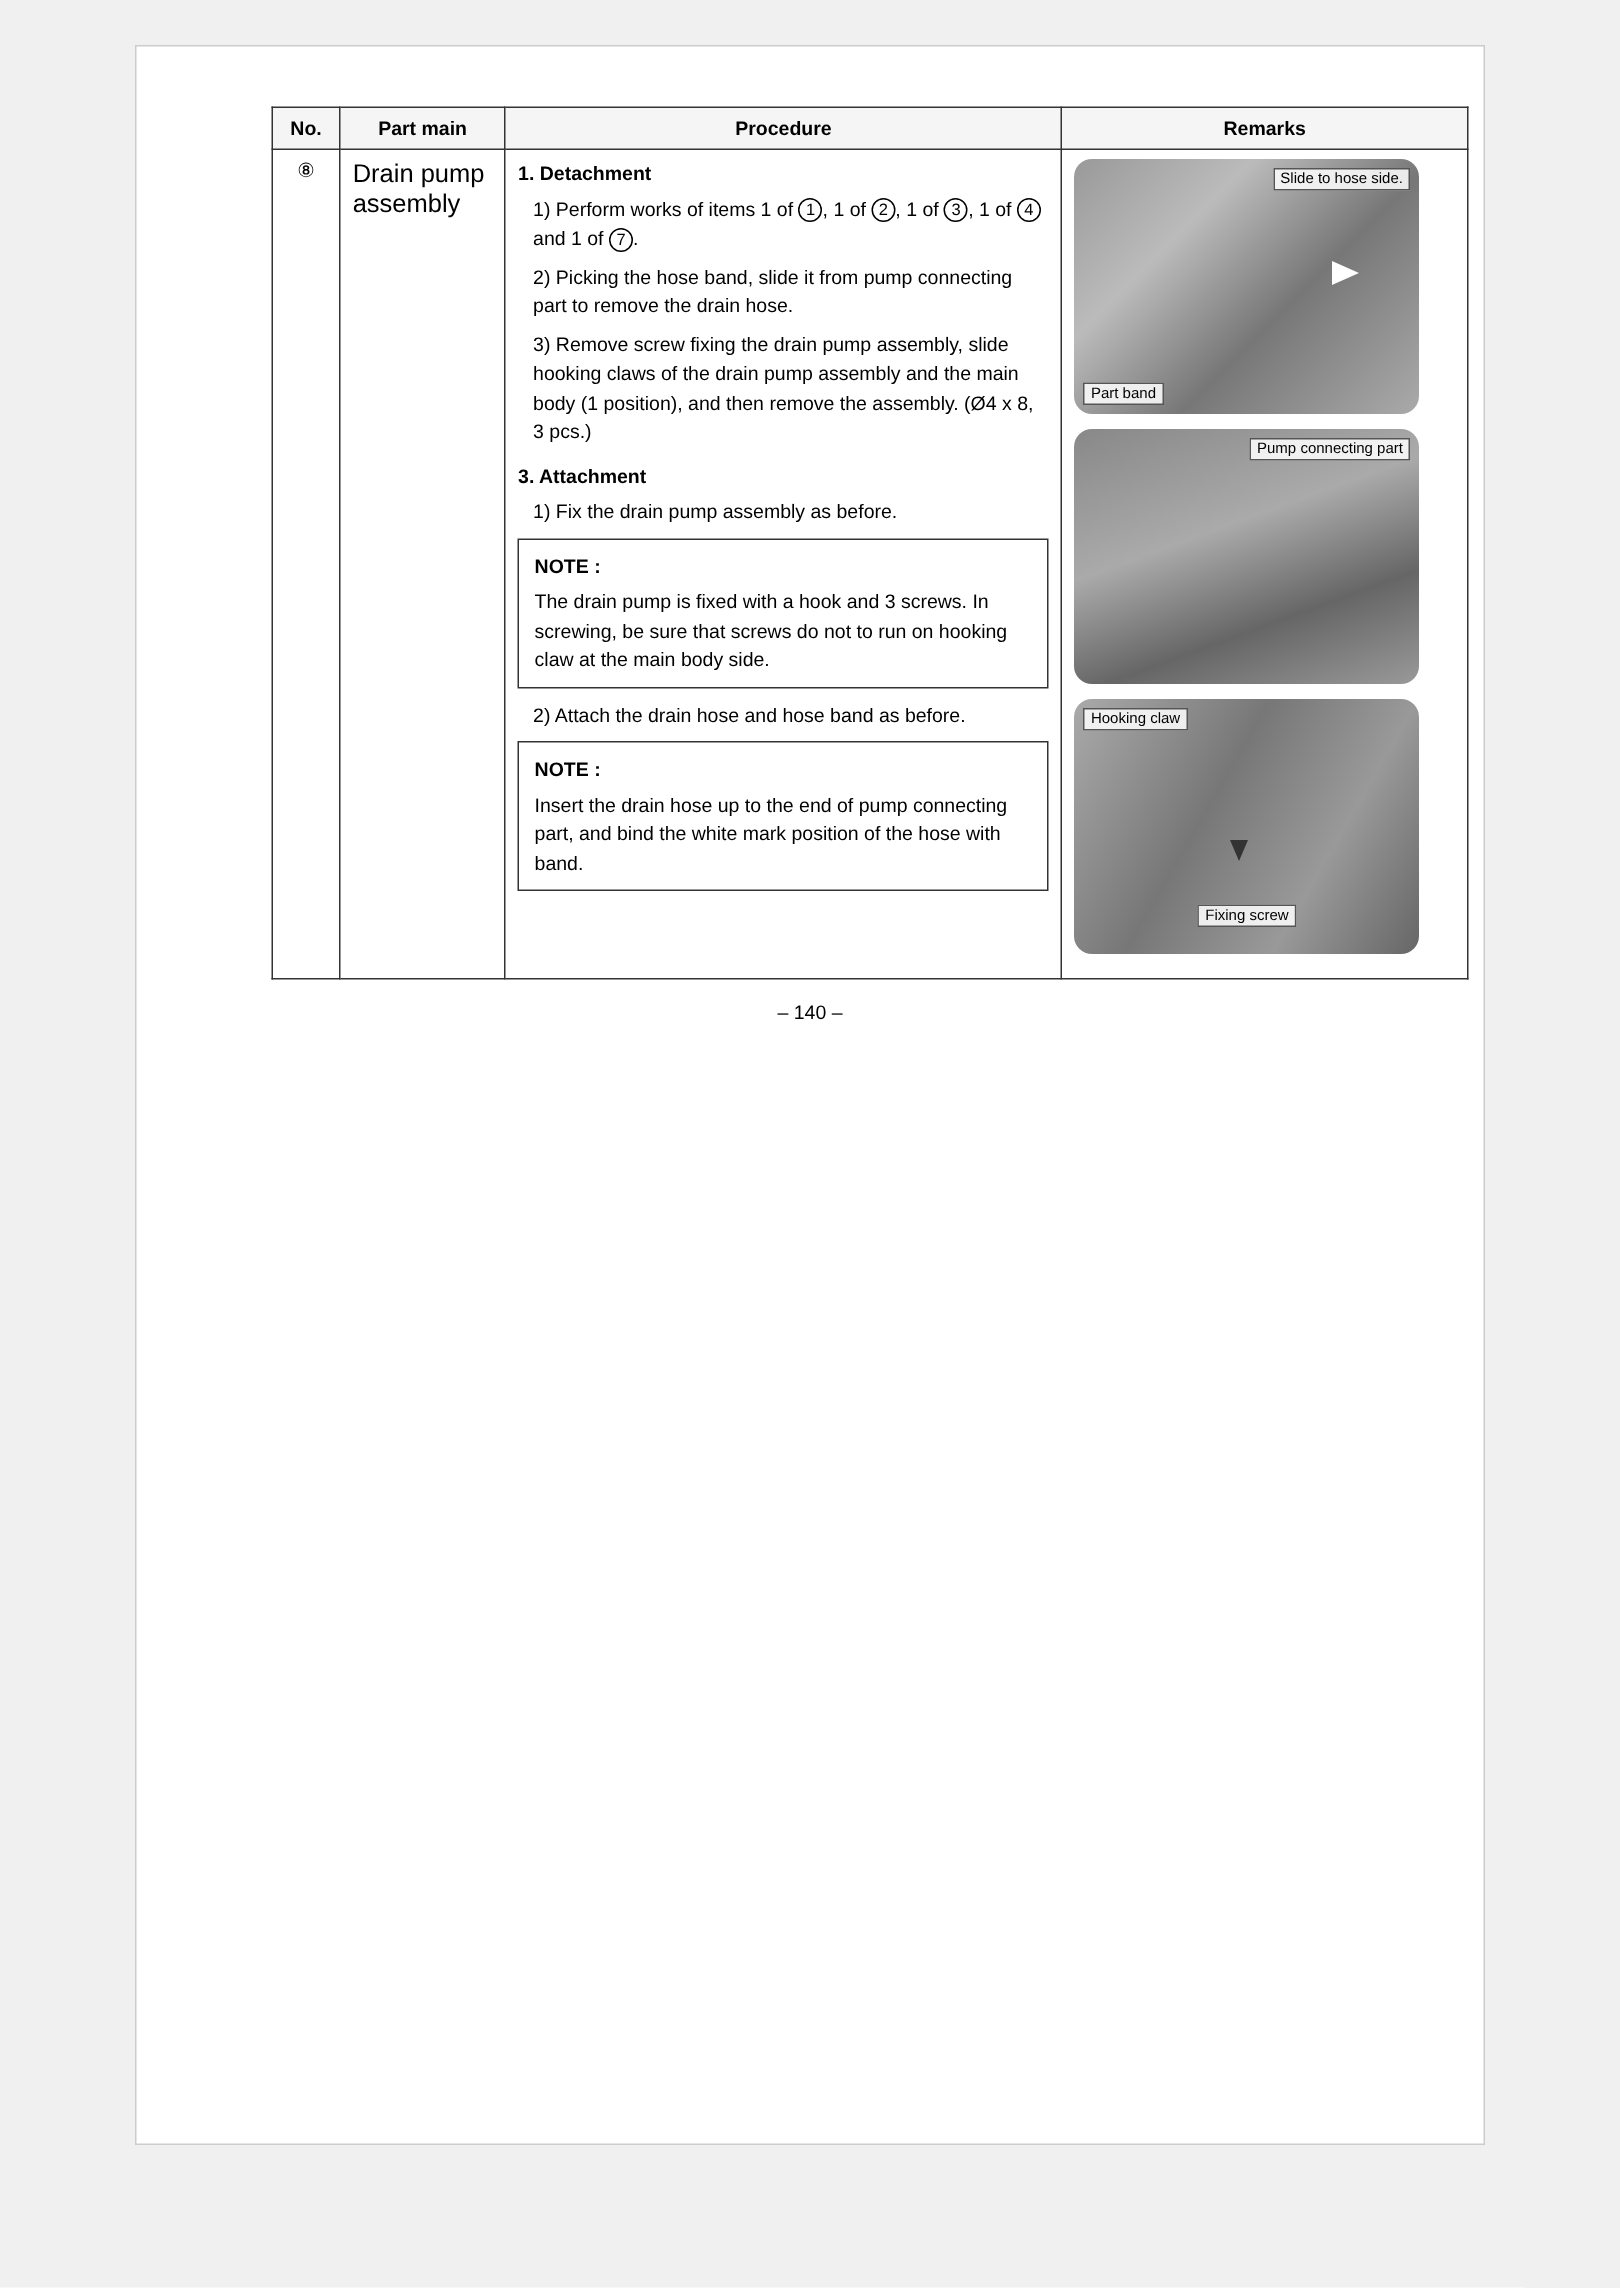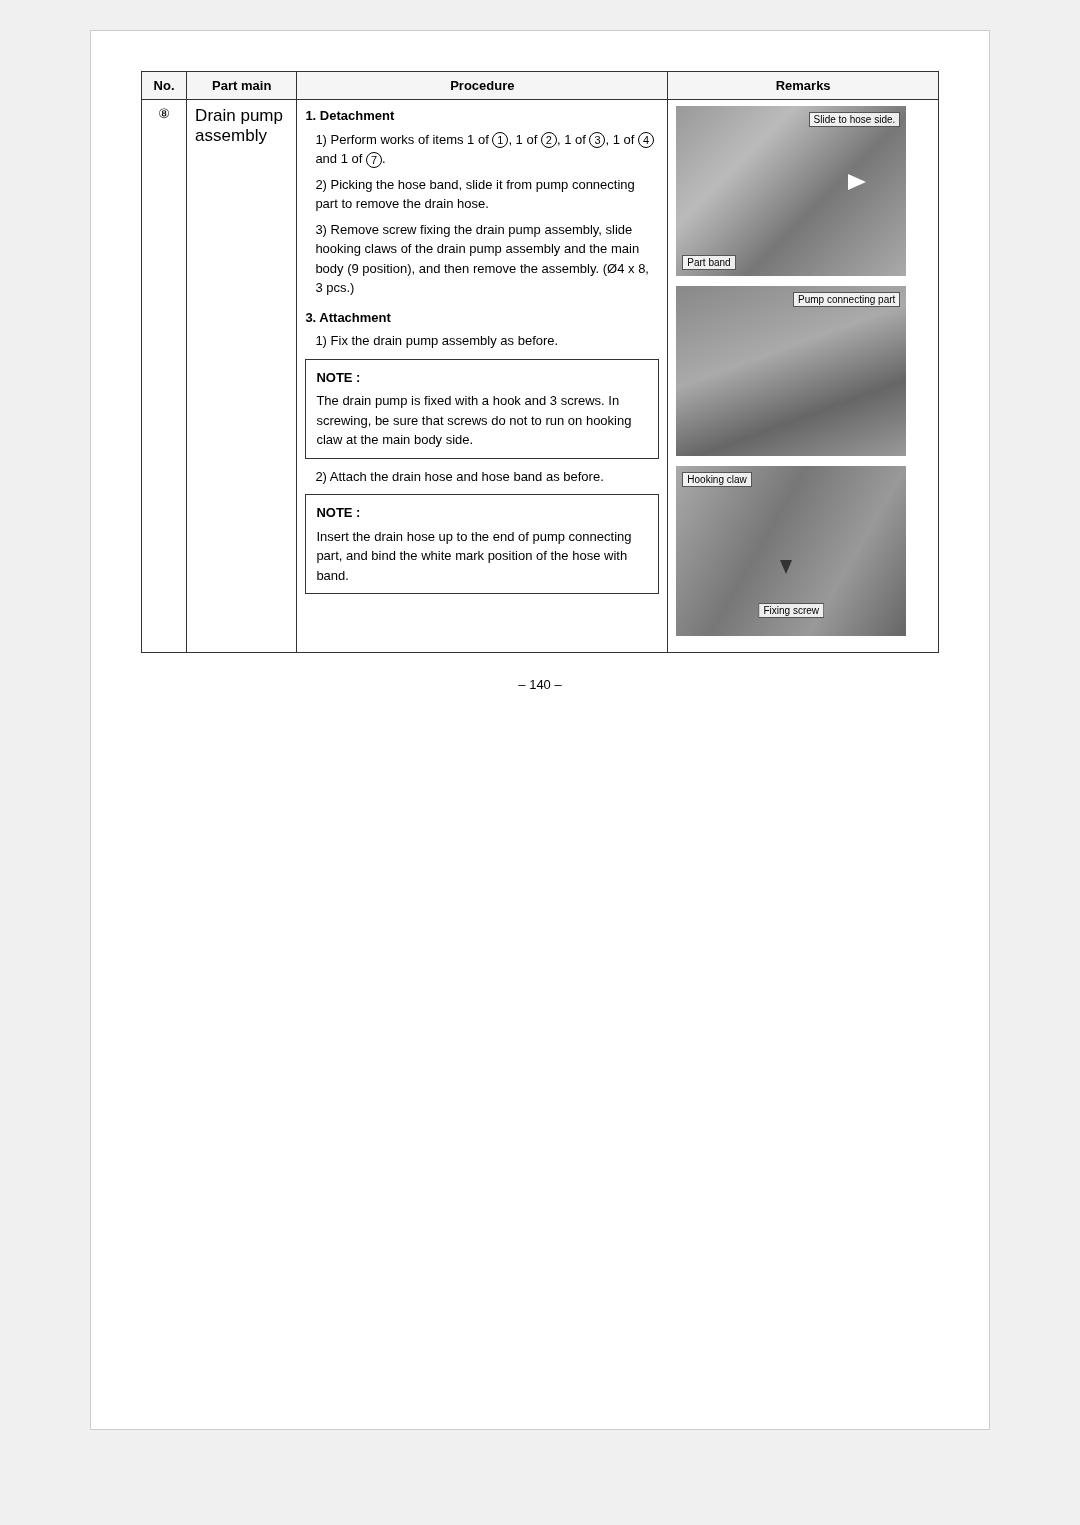--- a/index.html
+++ b/index.html
@@ -17,20 +17,21 @@
       width: 900px;
       min-height: 1400px;
       margin: 30px auto;
       padding: 40px 50px 60px 50px;
       border: 1px solid #ccc;
     }
     .main-table {
       width: 100%;
       border-collapse: collapse;
       border: 1.5px solid #333;
+      margin-left: 40px;
     }
     .main-table th, .main-table td {
       border: 1.5px solid #333;
       padding: 6px 8px;
       vertical-align: top;
     }
     .main-table thead th {
       background: #f5f5f5;
       font-weight: bold;
       text-align: center;
@@ -63,20 +64,21 @@
     .image-placeholder {
       width: 230px;
       height: 170px;
       background: #888;
       margin-bottom: 10px;
       position: relative;
       display: flex;
       align-items: center;
       justify-content: center;
       overflow: hidden;
+      border-radius: 12px;
     }
     .image-placeholder .img-label {
       position: absolute;
       background: rgba(255,255,255,0.85);
       font-size: 10px;
       padding: 1px 4px;
       border: 1px solid #555;
       white-space: nowrap;
     }
     .img-label.top-right { top: 6px; right: 6px; }
@@ -115,21 +117,21 @@
       left: 45%;
       width: 0;
       height: 0;
       border-left: 6px solid transparent;
       border-right: 6px solid transparent;
       border-top: 14px solid #333;
     }
 
     .page-number {
       text-align: center;
-      margin-top: 24px;
+      margin-top: 14px;
       font-size: 13px;
     }
 
     .circled {
       display: inline-block;
       width: 16px;
       height: 16px;
       border: 1.5px solid #000;
       border-radius: 50%;
       text-align: center;
@@ -156,21 +158,21 @@
         <td class="no-cell col-no">
           <span>⑧</span>
         </td>
         <td class="part-cell col-part">
           <span>Drain pump assembly</span>
         </td>
         <td class="procedure-cell col-procedure">
           <h2>1.  Detachment</h2>
           <p class="indent">1) Perform works of items 1 of <span class="circled">1</span>, 1 of <span class="circled">2</span>, 1 of <span class="circled">3</span>, 1 of <span class="circled">4</span> and 1 of <span class="circled">7</span>.</p>
           <p class="indent">2) Picking the hose band, slide it from pump connecting part to remove the drain hose.</p>
-          <p class="indent">3) Remove screw fixing the drain pump assembly, slide hooking claws of the drain pump assembly and the main body (9 position), and then remove the assembly. (Ø4 x 8, 3 pcs.)</p>
+          <p class="indent">3) Remove screw fixing the drain pump assembly, slide hooking claws of the drain pump assembly and the main body (1 position), and then remove the assembly. (Ø4 x 8, 3 pcs.)</p>
 
           <h2 style="margin-top:10px;">3.  Attachment</h2>
           <p class="indent">1) Fix the drain pump assembly as before.</p>
 
           <div class="note-box">
             <div class="note-title">NOTE :</div>
             <div>The drain pump is fixed with a hook and 3 screws. In screwing, be sure that screws do not to run on hooking claw at the main body side.</div>
           </div>
 
           <p class="indent" style="margin-top:6px;">2)  Attach the drain hose and hose band as before.</p>

